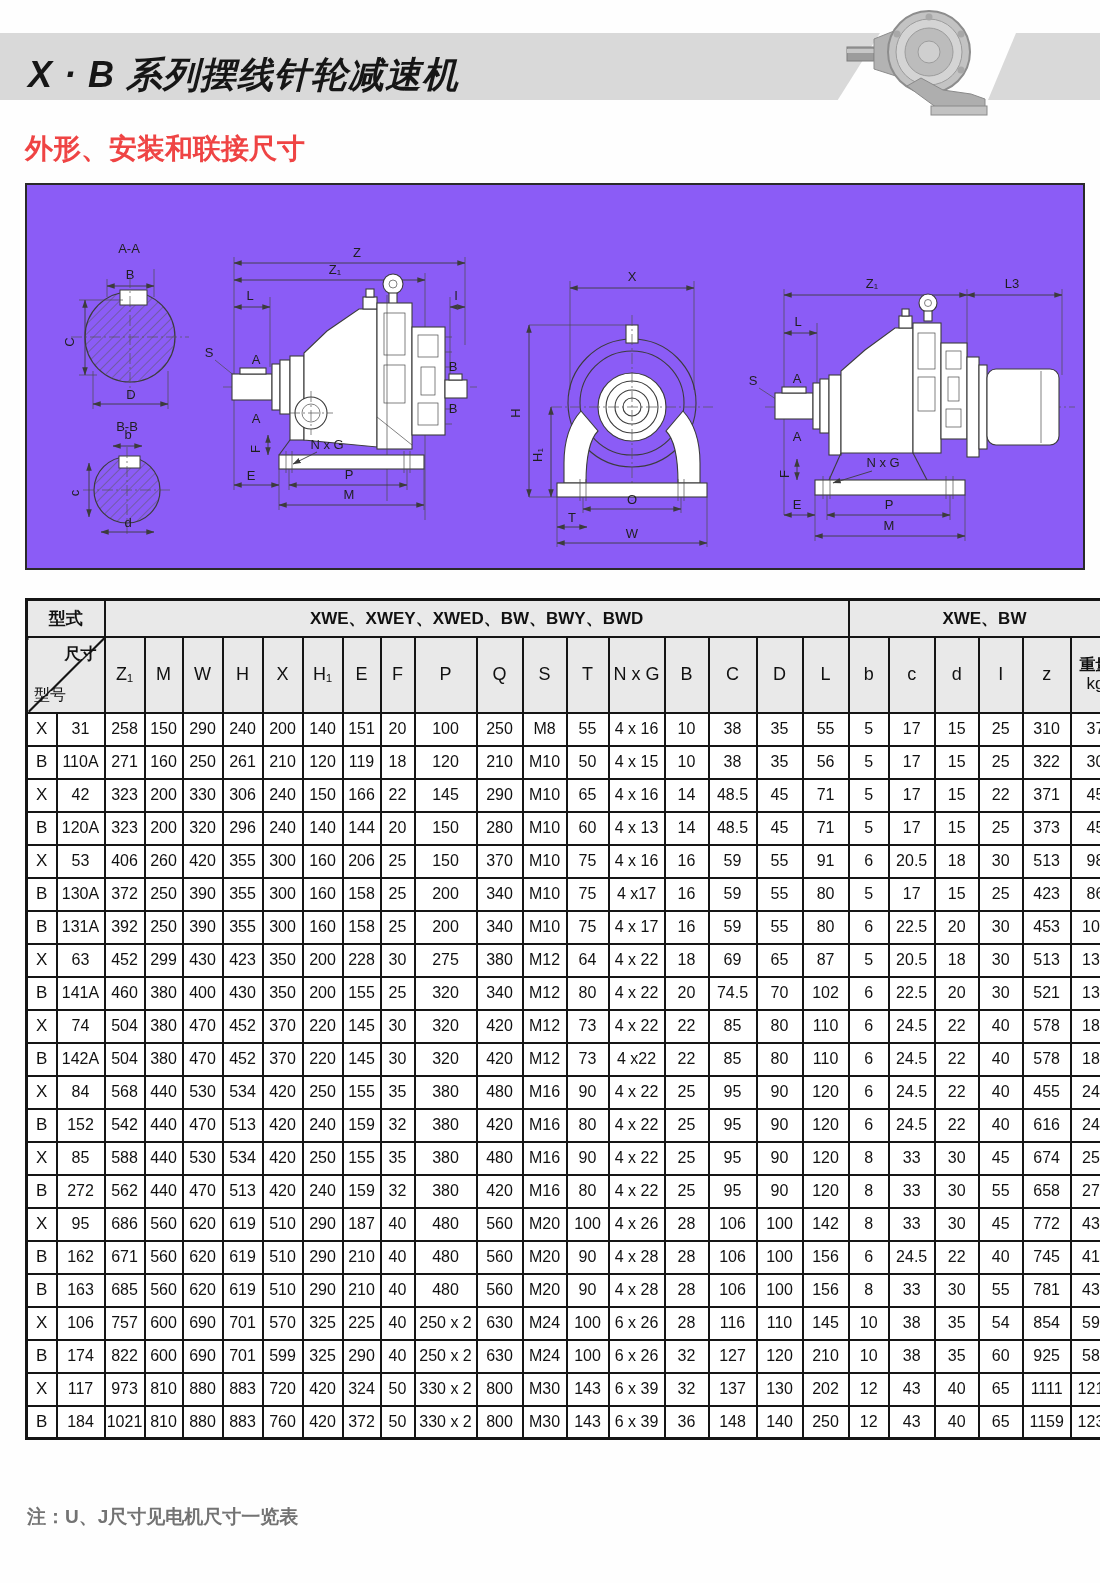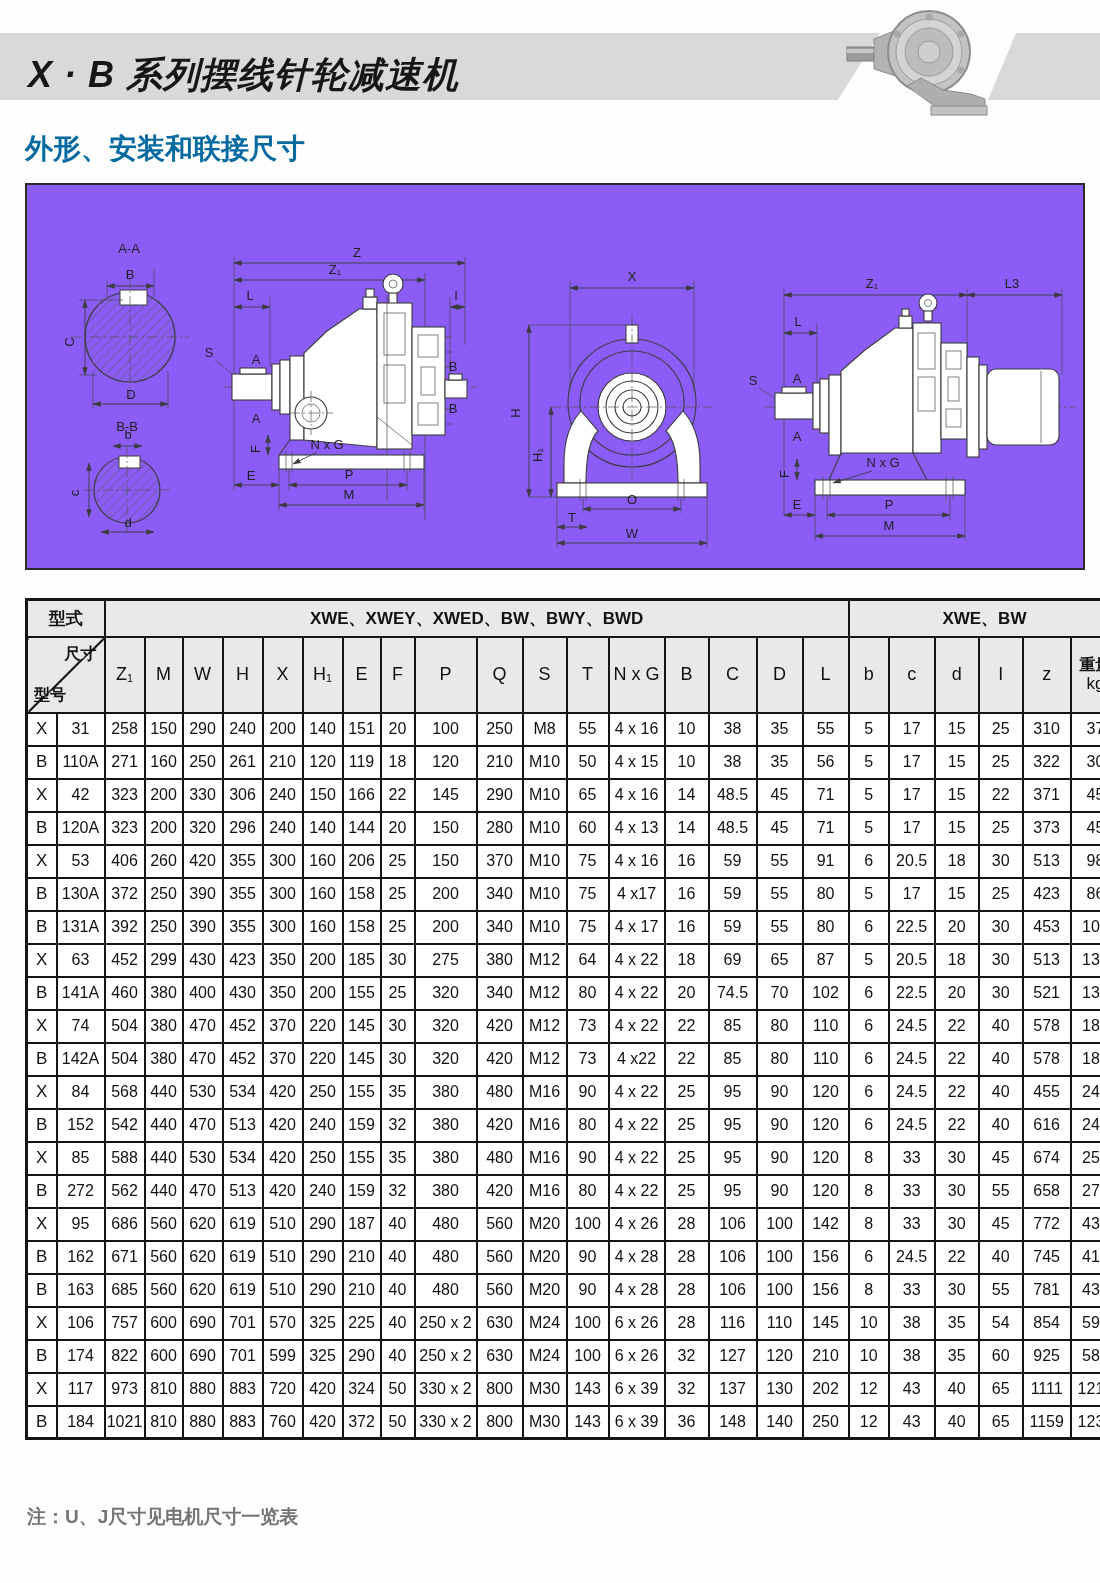--- a/index.html
+++ b/index.html
@@ -17,21 +17,21 @@
     position:absolute; left:988px; top:33px; width:112px; height:67px;
     background:#d9d9d9;
     clip-path:polygon(25% 0, 100% 0, 100% 100%, 0 100%);
   }
   .main-title {
     font-size:36px; font-weight:700; font-style:italic; color:#161616;
     padding-left:28px; letter-spacing:1px; white-space:nowrap;
   }
   .product-photo { position:absolute; left:845px; top:2px; width:152px; height:118px; }
 
-  .subtitle { position:absolute; left:25px; top:130px; font-size:28px; font-weight:700; color:#0369a1; }
+  .subtitle { position:absolute; left:25px; top:130px; font-size:28px; font-weight:700; color:#ef4444; }
 
   
   .drawing-box {
     position:absolute; left:25px; top:183px; width:1060px; height:387px;
     border:2px solid #2a2a2a; background:#8b5cf6;
   }
   .drawing-box svg { display:block; }
   .ln   { stroke:#3c3c3c; stroke-width:1.1; fill:none; }
   .lnw  { stroke:#3c3c3c; stroke-width:1.1; fill:#fff; }
   .thin { stroke:#4a4a4a; stroke-width:0.7; fill:none; }
@@ -57,21 +57,21 @@
   .col-row th.weight-th { font-size:16px; }
   .weight-th .w-top { font-weight:700; font-size:16px; line-height:19px; }
   .weight-th .w-bot { font-weight:400; font-size:17px; line-height:20px; }
   td.diag {
     position:relative; background:#e9e9e9;
     background-image:linear-gradient(to bottom right,
       rgba(0,0,0,0) calc(50% - 1px), #151515 calc(50% - 1px),
       #151515 calc(50% + 1px), rgba(0,0,0,0) calc(50% + 1px));
   }
   .diag .d-top { position:absolute; top:6px; right:7px; font-size:16px; font-weight:700; }
-  .diag .d-bot { position:absolute; bottom:6px; left:6px; font-size:16px; font-weight:700; }
+  .diag .d-bot { position:absolute; bottom:6px; left:6px; font-size:16px; font-weight:400; }
   tbody td { height:33px; font-size:16px; background:#fff; }
   tbody td.series-cell { font-size:17px; }
 
   .foot-note { position:absolute; left:27px; top:1504px; font-size:19px; font-weight:600; color:#737373; }
 </style>
 </head>
 <body>
 
 <div class="page">
 
@@ -582,21 +582,21 @@
           </tr>
           <tr>
             <td class="series-cell">X</td>
             <td>63</td>
             <td>452</td>
             <td>299</td>
             <td>430</td>
             <td>423</td>
             <td>350</td>
             <td>200</td>
-            <td>185</td>
+            <td>228</td>
             <td>30</td>
             <td>275</td>
             <td>380</td>
             <td>M12</td>
             <td>64</td>
             <td>4 x 22</td>
             <td>18</td>
             <td>69</td>
             <td>65</td>
             <td>87</td>

